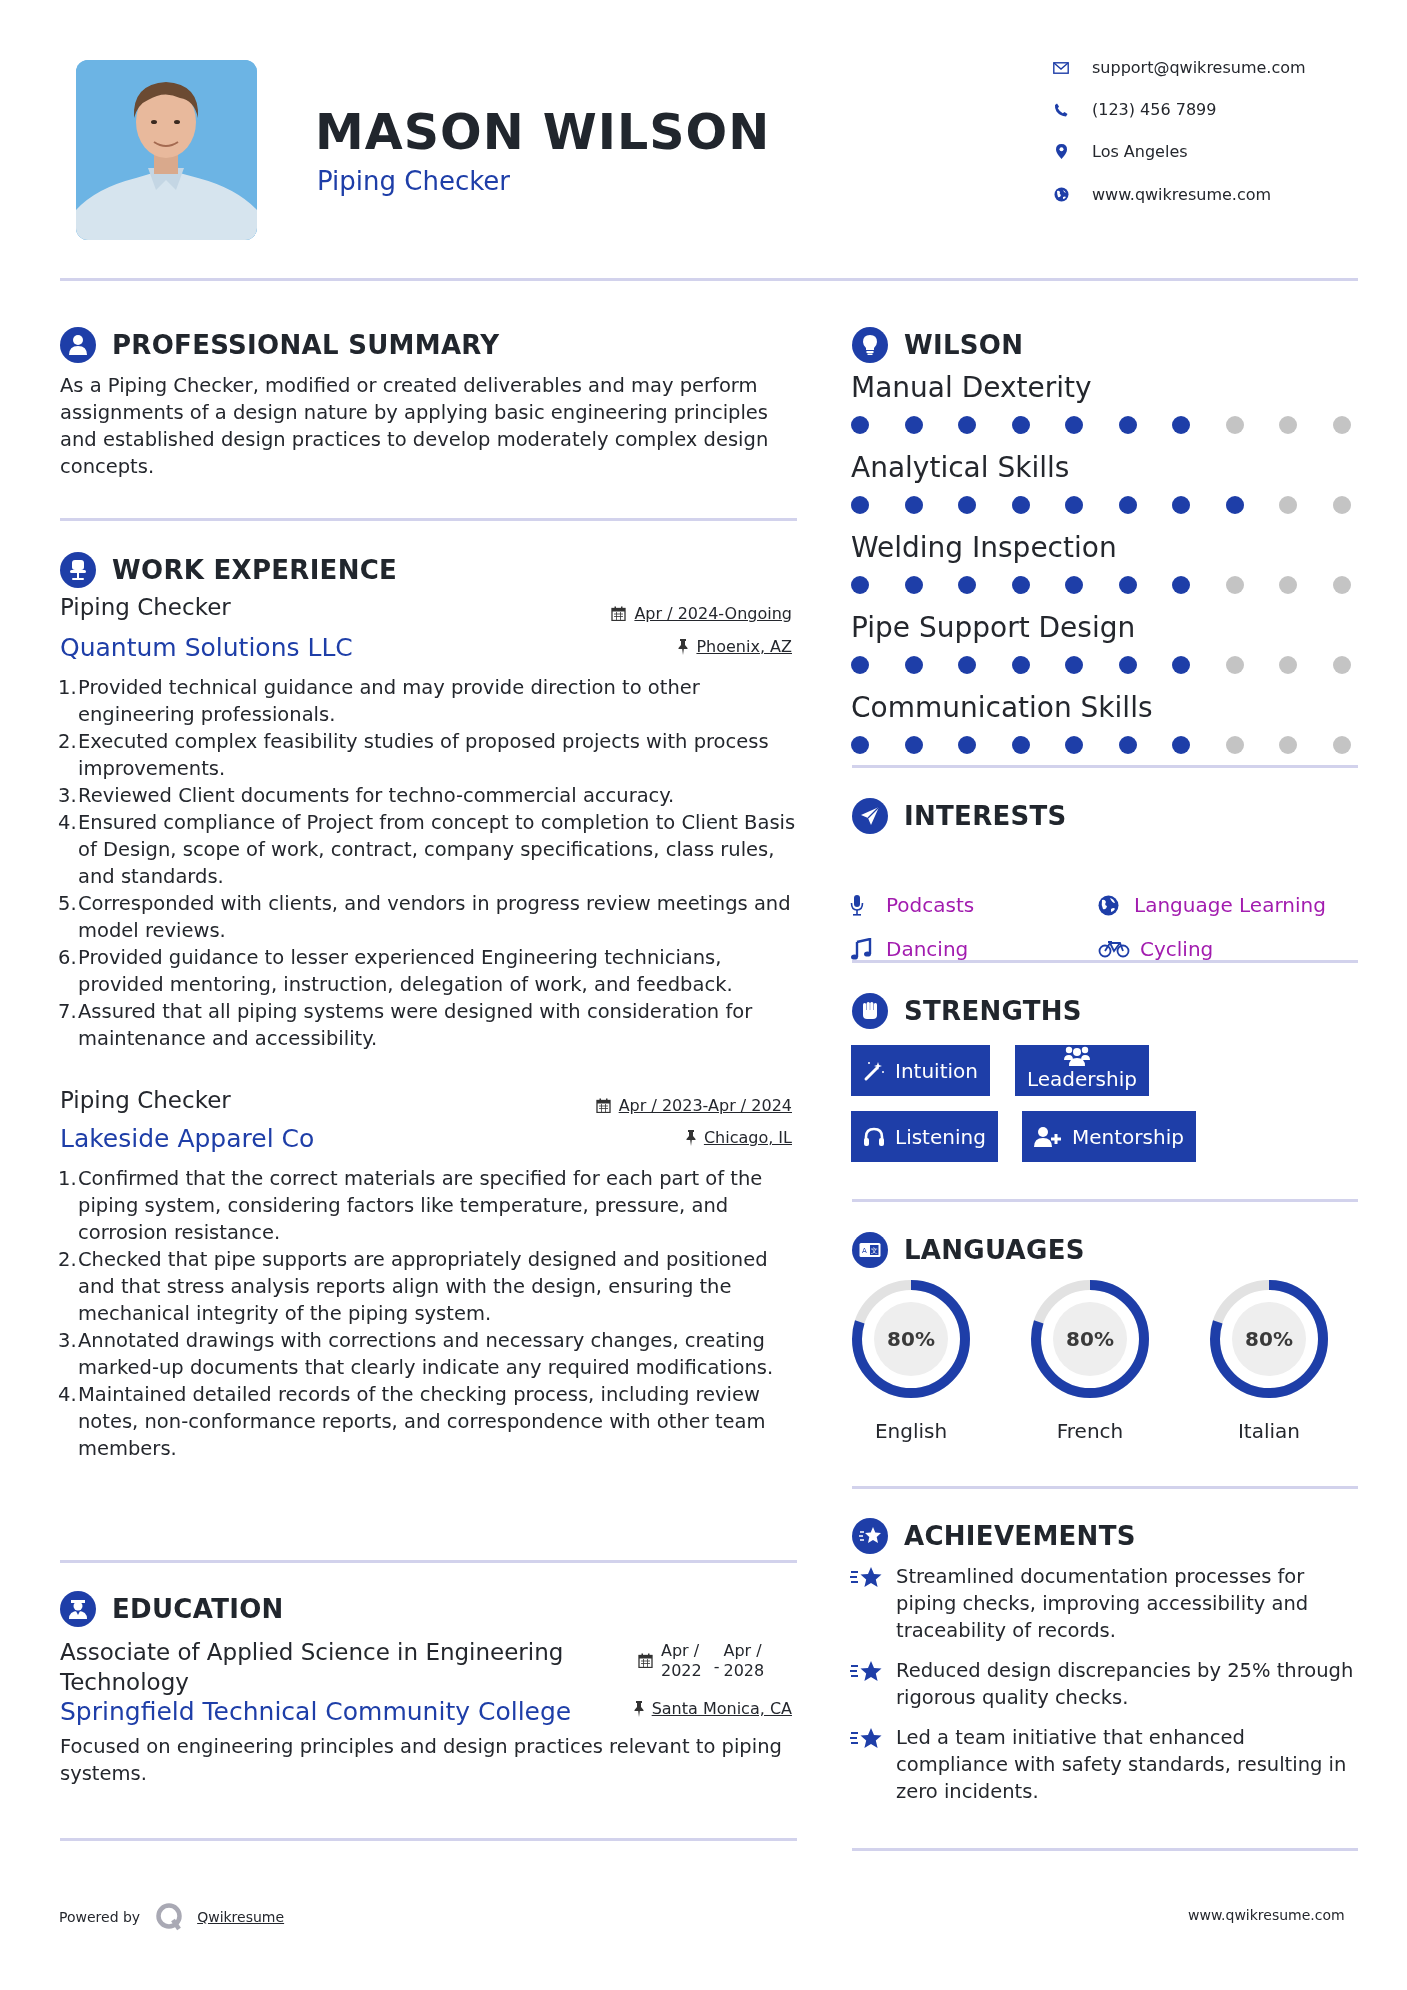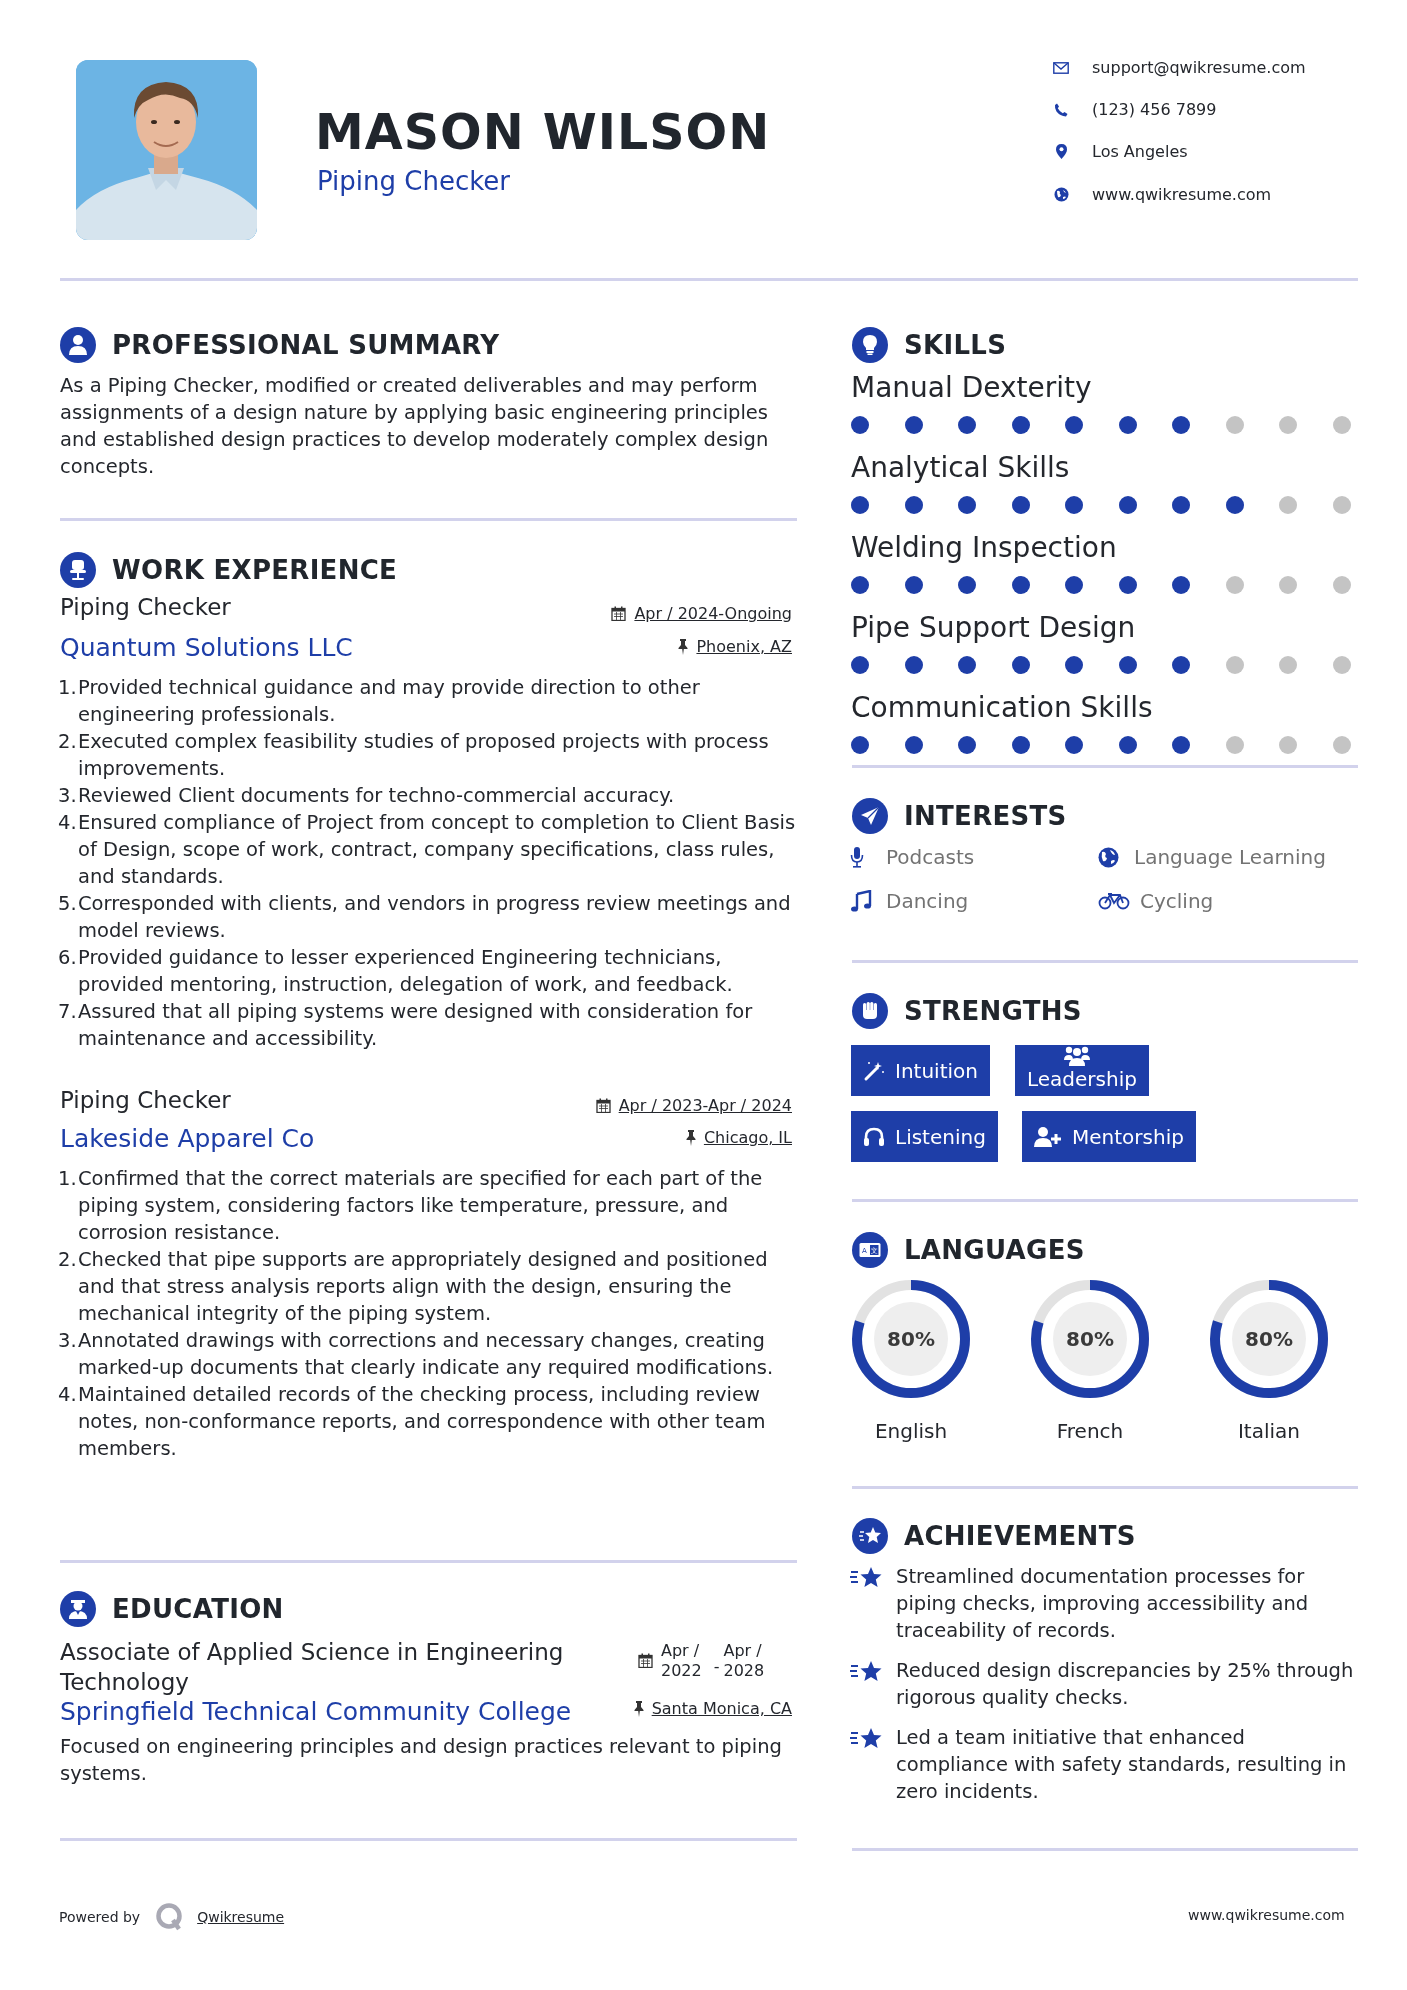--- a/index.html
+++ b/index.html
@@ -20,21 +20,21 @@
   .company { font-size: 25px; color: #1e3ea8; }
   .meta { font-size: 16px; color: #24272d; display: flex; align-items: center; justify-content: flex-end; white-space: nowrap; text-decoration: underline; }
   .meta svg { margin-right: 8px; }
   ol.duties { list-style: none; font-size: 19.5px; line-height: 27px; color: #24272d; }
   ol.duties li { position: relative; padding-left: 18px; }
   ol.duties li .num { position: absolute; left: -2px; top: 0; }
   .skill-label { font-size: 28px; color: #24272d; }
   .dots { display: flex; justify-content: space-between; width: 500px; margin-top: 12px; }
   .dot { width: 18px; height: 18px; border-radius: 50%; background: #c4c4c4; }
   .dot.on { background: #1e3ea8; }
-  .interest { display: flex; align-items: center; font-size: 20px; color: #737373; }
+  .interest { display: flex; align-items: center; font-size: 20px; color: #a21caf; margin-top: 48px; }
   .interest .ic { width: 26px; margin-right: 10px; display: flex; align-items: center; color: #1e3ea8; }
   .tag { background: #1e3ea8; color: #ffffff; font-size: 20px; display: flex; align-items: center; height: 51px; padding: 0 12px; }
   .tag .ic { margin-right: 10px; display: flex; align-items: center; }
   .lang { width: 120px; text-align: center; }
   .ring { width: 120px; height: 120px; position: relative; }
   .ring-label { position: absolute; left: 0; top: 0; width: 120px; height: 120px; display: flex; align-items: center; justify-content: center; font-size: 20px; font-weight: bold; color: #3a3a3a; }
   .lang-name { font-size: 20px; margin-top: 20px; color: #24272d; }
   .ach { display: flex; align-items: flex-start; font-size: 19.5px; line-height: 27px; color: #24272d; margin-bottom: 13px; }
   .ach .ic { width: 36px; flex-shrink: 0; margin-right: 10px; padding-top: 2px; }
   .footer-text { font-size: 14px; color: #24272d; }
@@ -216,21 +216,21 @@
 <div class="abs divider" style="left:60px; top:1838px; width:737px;"></div>
 
 <div class="abs sec-head" style="left:852px; top:327px;">
   <span class="sec-icon">
     <svg width="16" height="22" viewBox="0 0 16 22">
         <path d="M8 1 Q15 1 15 8 Q15 11 12 14 V16 H4 V14 Q1 11 1 8 Q1 1 8 1 Z" fill="#fff"></path>
         <rect x="4.5" y="17" width="7" height="2" fill="#fff"></rect>
         <rect x="5.5" y="19.5" width="5" height="1.5" fill="#fff"></rect>
       </svg>
   </span>
-  <span class="sec-title">SKILLS</span>
+  <span class="sec-title">WILSON</span>
 </div>
 <div id="skills-list" class="abs" style="left:851px; top:371px; width:510px;">
     <div style="margin-bottom: 17px;">
       <div class="skill-label">Manual Dexterity</div>
       <div class="dots">
         <span class="dot on" style="background: rgb(30, 62, 168);"></span>
         <span class="dot on" style="background: rgb(30, 62, 168);"></span>
         <span class="dot on" style="background: rgb(30, 62, 168);"></span>
         <span class="dot on" style="background: rgb(30, 62, 168);"></span>
         <span class="dot on" style="background: rgb(30, 62, 168);"></span>

